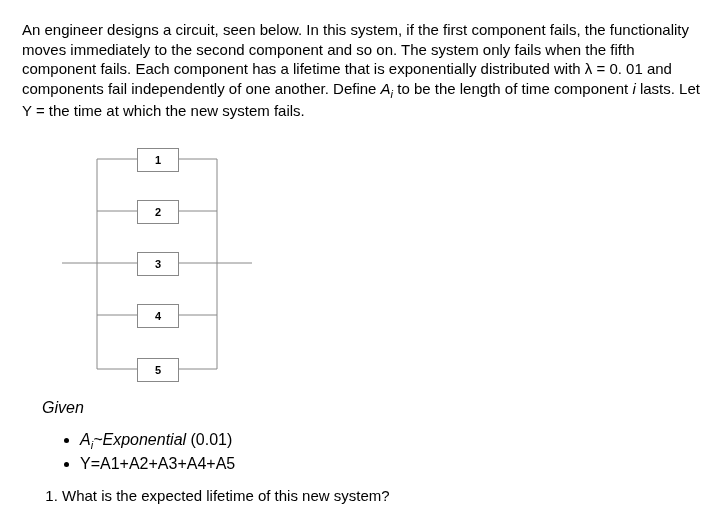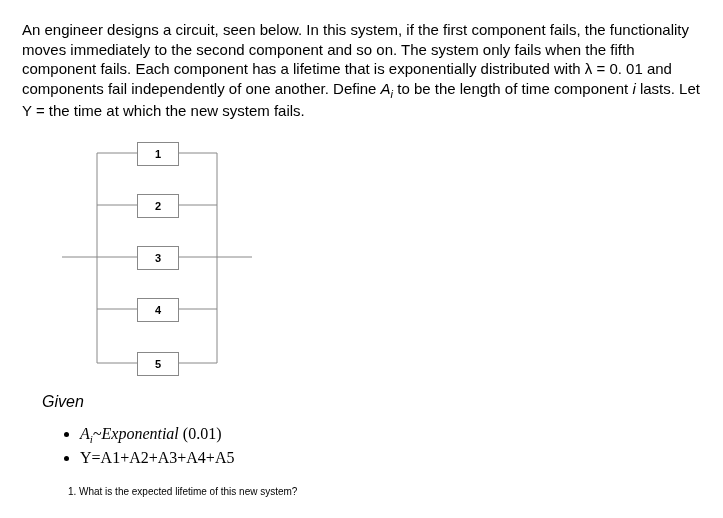--- a/index.html
+++ b/index.html
@@ -8,21 +8,21 @@
     font-family: Arial, Helvetica, sans-serif;
     font-size: 15px;
     color: #000;
     background: #fff;
     width: 723px;
     height: 518px;
     box-sizing: border-box;
     line-height: 1.3;
   }
   .problem-text {
-    margin-bottom: 12px;
+    margin-bottom: 18px;
   }
   .circuit-diagram {
     margin: 10px 0 10px 40px;
     position: relative;
     width: 220px;
     height: 250px;
   }
   .circuit-svg {
     position: absolute;
     top: 0;
@@ -44,29 +44,28 @@
     margin-left: 20px;
     font-style: italic;
     font-size: 16px;
   }
   .given-heading {
     margin-bottom: 11px;
   }
   .given-list {
     margin: 2px 0 12px 0;
     padding-left: 38px;
-    font-family: Liberation Serif, serif;
   }
   .given-list li {
     margin: 1px 0;
   }
   .question-list {
-    margin: 17px;
+    margin: 0;
     padding-left: 40px;
-    font-size: 10px;
+    font-size: 15px;
   }
   .sub { vertical-align: sub; font-size: 11px; font-style: italic; }
   .ital { font-style: italic; }
 </style>
 </head>
 <body>
 
 <div class="problem-text">
   <span>An engineer designs a circuit, seen below. In this system, if the first component fails, the functionality moves immediately to the second component and so on. The system only fails when the fifth component fails. Each component has a lifetime that is exponentially distributed with λ = 0. 01 and components fail independently of one another. Define </span><span class="ital">A</span><span class="sub">i</span><span> to be the length of time component </span><span class="ital">i</span><span> lasts. Let Y = the time at which the new system fails.</span>
 </div>

